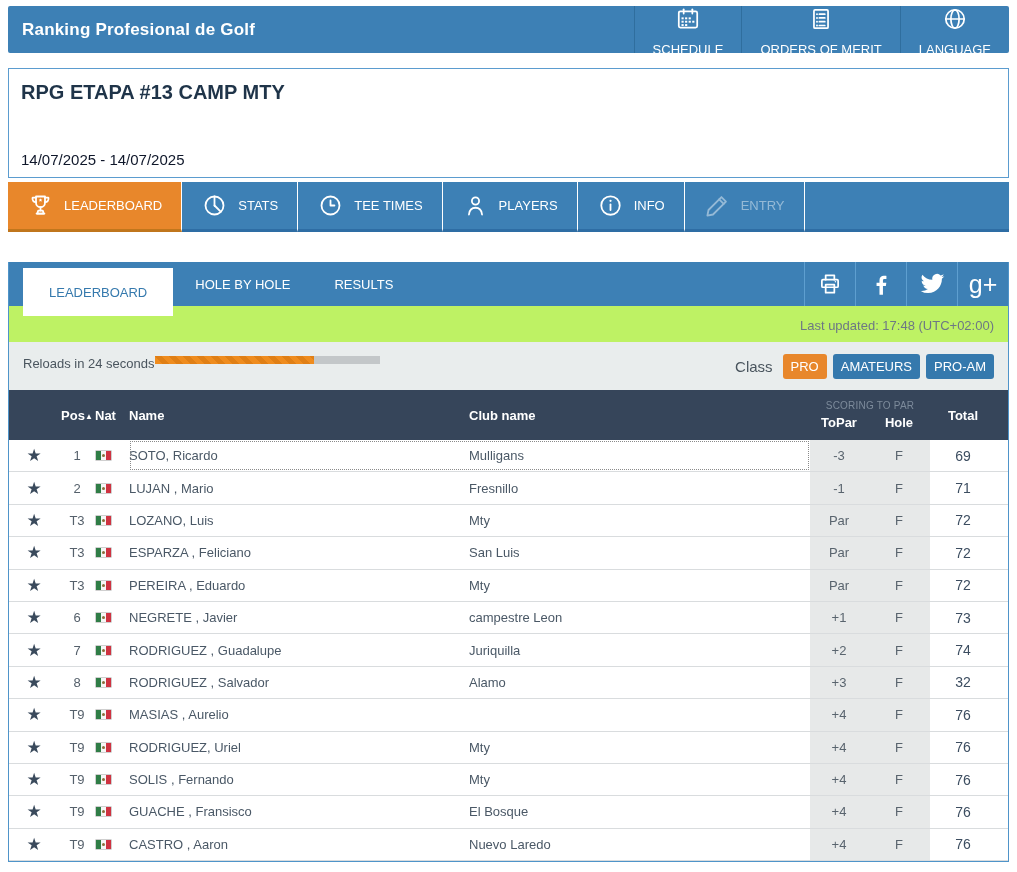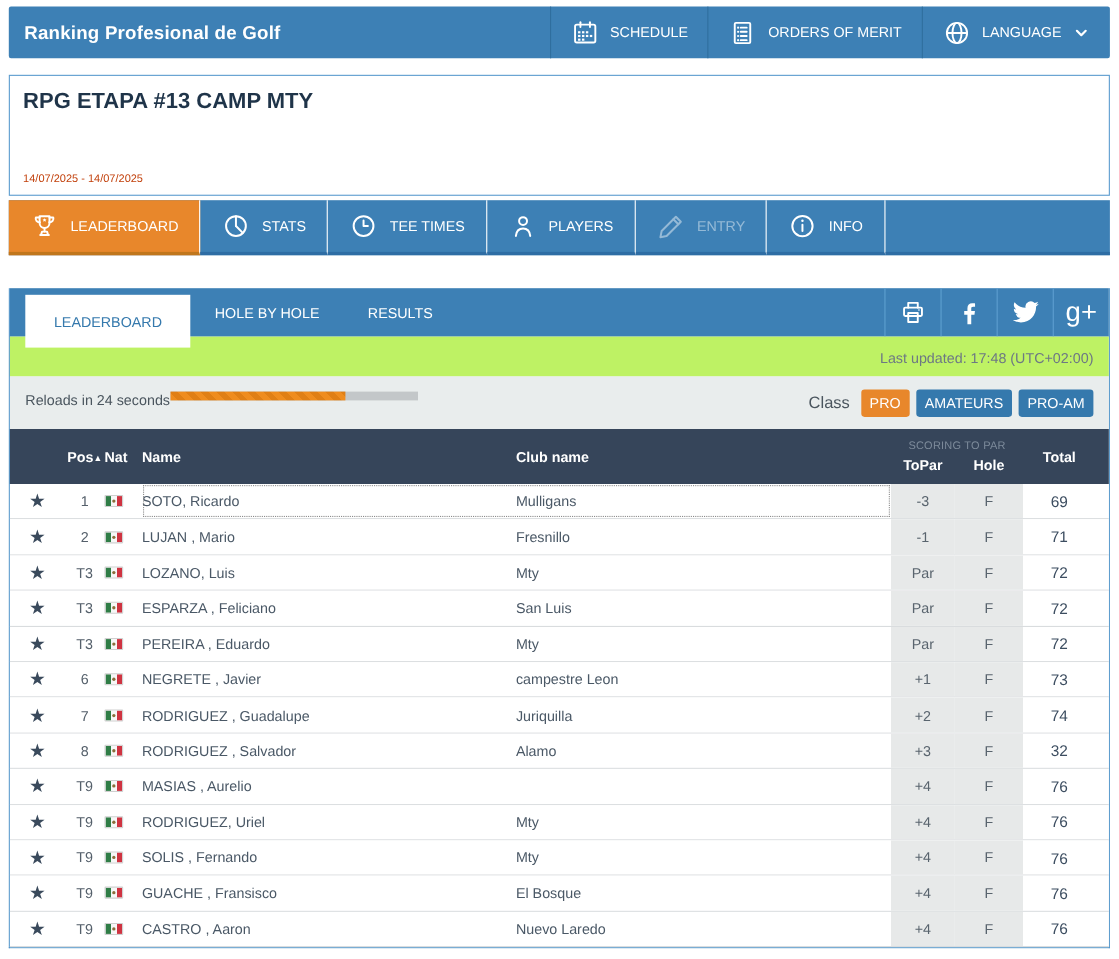--- a/index.html
+++ b/index.html
@@ -7,28 +7,28 @@
   body {
     width:1017px; height:872px; overflow:hidden;
     background:#fff; font-family:"Liberation Sans", sans-serif;
   }
   .wrap { padding:6px 8px 0 8px; }
 
   
   .topbar { height:47px; background:#3d80b5; border-radius:2px; display:flex; align-items:stretch; color:#fff; }
   .topbar-title { font-size:17px; font-weight:bold; display:flex; align-items:center; padding-left:14px; flex:1; letter-spacing:.2px; }
   .top-nav { display:flex; }
-  .nav-item { display:flex; align-items:center; gap:10px; padding:0 18px; border-left:1px solid #2f6e9e; font-size:13px; cursor:pointer; }
+  .nav-item { display:flex; align-items:center; gap:10px; padding:0 18px; border-left:1px solid #2f6e9e; font-size:13px; cursor:pointer;flex-direction:column; }
   .nav-item svg { width:26px; height:26px; }
   .chev svg { width:16px; height:16px; }
 
   
   .card { margin-top:15px; height:110px; border:1px solid #5b9ccf; background:#fff; position:relative; }
   .card-title { margin:12px 0 0 12px; font-size:20px; font-weight:bold; color:#1f3449; }
-  .card-dates { position:absolute; left:12px; bottom:9px; font-size:10px; color:#c2410c; }
+  .card-dates { position:absolute; left:12px; bottom:9px; font-size:15px; color:#0f172a; }
 
   
   .tabbar { margin-top:4px; height:50px; background:#3d80b5; display:flex; }
   .tab { display:flex; align-items:center; gap:10px; padding:0 19px; color:#fff; font-size:13px;
          border-right:1px solid #fff; border-bottom:3px solid #2e6da4; cursor:pointer; white-space:nowrap; }
   .tab svg { width:27px; height:27px; }
   .tab.active { background:#e8872b; border-bottom-color:#c0761c; }
   .tab.disabled { color:rgba(255,255,255,.45); cursor:default; }
   .tab.disabled svg { opacity:.45; }
   .tab-fill { flex:1; border-bottom:3px solid #2e6da4; }
@@ -195,38 +195,38 @@
       </div>
       <div class="tab">
         <span class="icn" style="display: flex;">
           <svg viewBox="0 0 24 24" fill="none" stroke="#fff" stroke-width="1.6" stroke-linecap="round" stroke-linejoin="round">
             <circle cx="12" cy="8" r="3.2"></circle>
             <path d="M6.2 20c.4-4 2.6-6 5.8-6s5.4 2 5.8 6"></path>
           </svg>
         </span>
         <span>PLAYERS</span>
       </div>
-      <div class="tab disabled">
-        <span class="icn" style="display: flex;">
-          <svg viewBox="0 0 24 24" fill="none" stroke="#fff" stroke-width="1.6" stroke-linecap="round" stroke-linejoin="round">
-            <path d="M15.5 4.5l4 4L8 20l-5 1 1-5z"></path>
-            <line x1="13.5" y1="6.5" x2="17.5" y2="10.5"></line>
-          </svg>
-        </span>
-        <span>ENTRY</span>
-      </div>
       <div class="tab">
         <span class="icn" style="display: flex;">
           <svg viewBox="0 0 24 24" fill="none" stroke="#fff" stroke-width="1.6" stroke-linecap="round" stroke-linejoin="round">
             <circle cx="12" cy="12" r="8.2"></circle>
             <line x1="12" y1="11" x2="12" y2="16"></line>
             <circle cx="12" cy="7.8" r="1" fill="#fff" stroke="none"></circle>
           </svg>
         </span>
         <span>INFO</span>
+      </div>
+      <div class="tab disabled">
+        <span class="icn" style="display: flex;">
+          <svg viewBox="0 0 24 24" fill="none" stroke="#fff" stroke-width="1.6" stroke-linecap="round" stroke-linejoin="round">
+            <path d="M15.5 4.5l4 4L8 20l-5 1 1-5z"></path>
+            <line x1="13.5" y1="6.5" x2="17.5" y2="10.5"></line>
+          </svg>
+        </span>
+        <span>ENTRY</span>
       </div>
       <div class="tab-fill"></div>
     </div>
 
   <div class="panel">
 
     <div class="subbar">
       <span id="subtabs" style="display:flex">
           <div class="subtab active">LEADERBOARD</div>
           <div class="subtab">HOLE BY HOLE</div>

